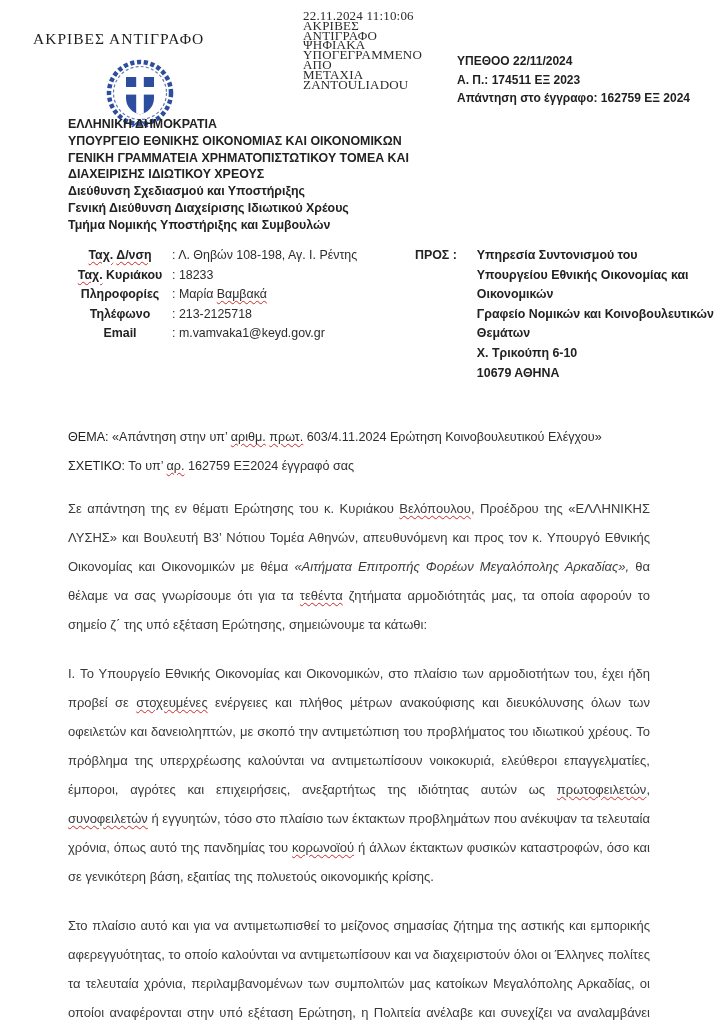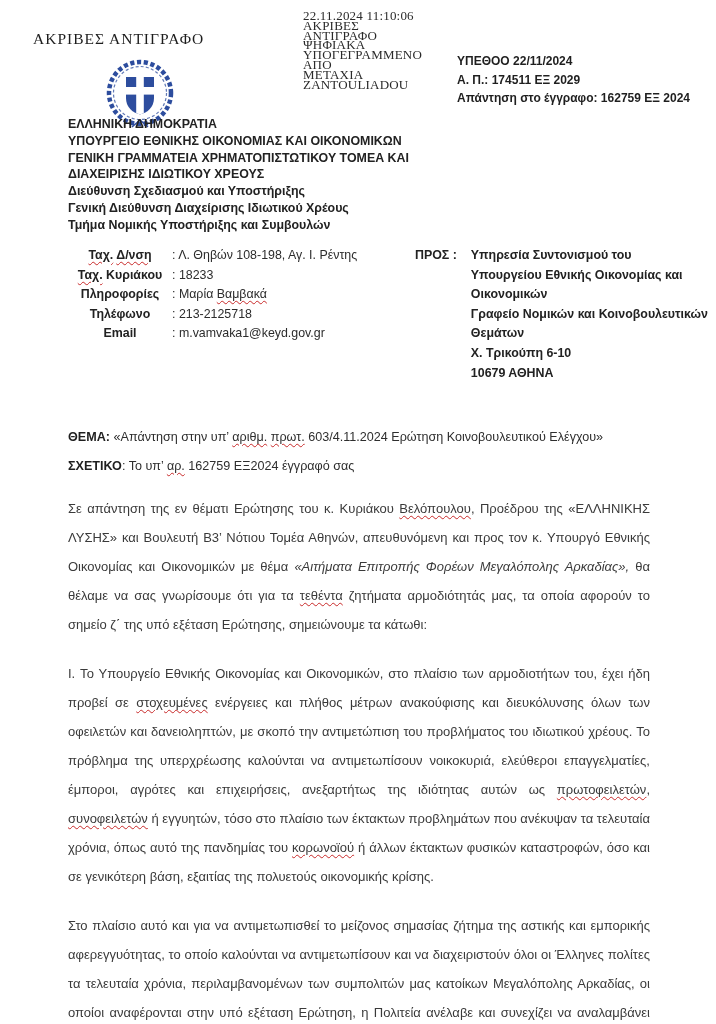--- a/index.html
+++ b/index.html
@@ -33,29 +33,29 @@
     position:absolute;left:68px;top:246px;
     font-size:12.4px;line-height:19.6px;color:#2c2c2c;
   }
   .crow{display:flex;}
   .clabel{width:104px;font-weight:bold;color:#222;flex:0 0 auto;text-align:center;}
   .cvalue{white-space:nowrap;}
   .recipient{
     position:absolute;left:415px;top:246px;display:flex;
     font-weight:bold;font-size:12.4px;line-height:19.6px;color:#222;
   }
-  .pros-label{flex:0 0 auto;margin-right:14px;}
+  .pros-label{flex:0 0 auto;margin-right:20px;}
   
   .subject,.related{
     position:absolute;left:68px;width:592px;
     font-size:12.6px;color:#2e2e2e;
   }
   .subject{top:430px;}
   .related{top:459px;}
-  .lbl-bold{font-weight:bold;color:#1f1f1f;}
+  .lbl-bold{font-weight:normal;color:#1f1f1f;}
   
   .body{
     position:absolute;left:68px;top:494px;width:582px;
     font-size:13px;line-height:29px;color:#3a3a3a;text-align:justify;
   }
   .body p{margin:0 0 20px 0;}
   
   .sq{
     text-decoration:underline;
     text-decoration-style:wavy;
@@ -75,21 +75,21 @@
   <div class="stamp">22.11.2024 11:10:06
 ΑΚΡΙΒΕΣ ΑΝΤΙΓΡΑΦΟ
 ΨΗΦΙΑΚΑ
 ΥΠΟΓΕΓΡΑΜΜΕΝΟ
 ΑΠΟ
 METAXIA
 ZANTOULIADOU</div>
 
   <div class="refs">
     <div>ΥΠΕΘΟΟ 22/11/2024</div>
-    <div>Α. Π.: 174511 ΕΞ 2029</div>
+    <div>Α. Π.: 174511 ΕΞ 2023</div>
     <div>Απάντηση στο έγγραφο: 162759 ΕΞ 2024</div>
   </div>
 
   <div class="emblem">
     <svg width="76" height="80" viewBox="0 0 76 80" aria-hidden="true">
       <g fill="none" stroke="#2d4d9e">
         <circle cx="38" cy="39" r="31" stroke-width="4.5" stroke-dasharray="4.2 2.6"></circle>
         <circle cx="38" cy="39" r="26.5" stroke-width="1.2" stroke-dasharray="3 2.2" opacity="0.75"></circle>
       </g>
       <path d="M30,73 L38,66 L46,73" stroke="#2d4d9e" stroke-width="1.5" fill="none"></path>

